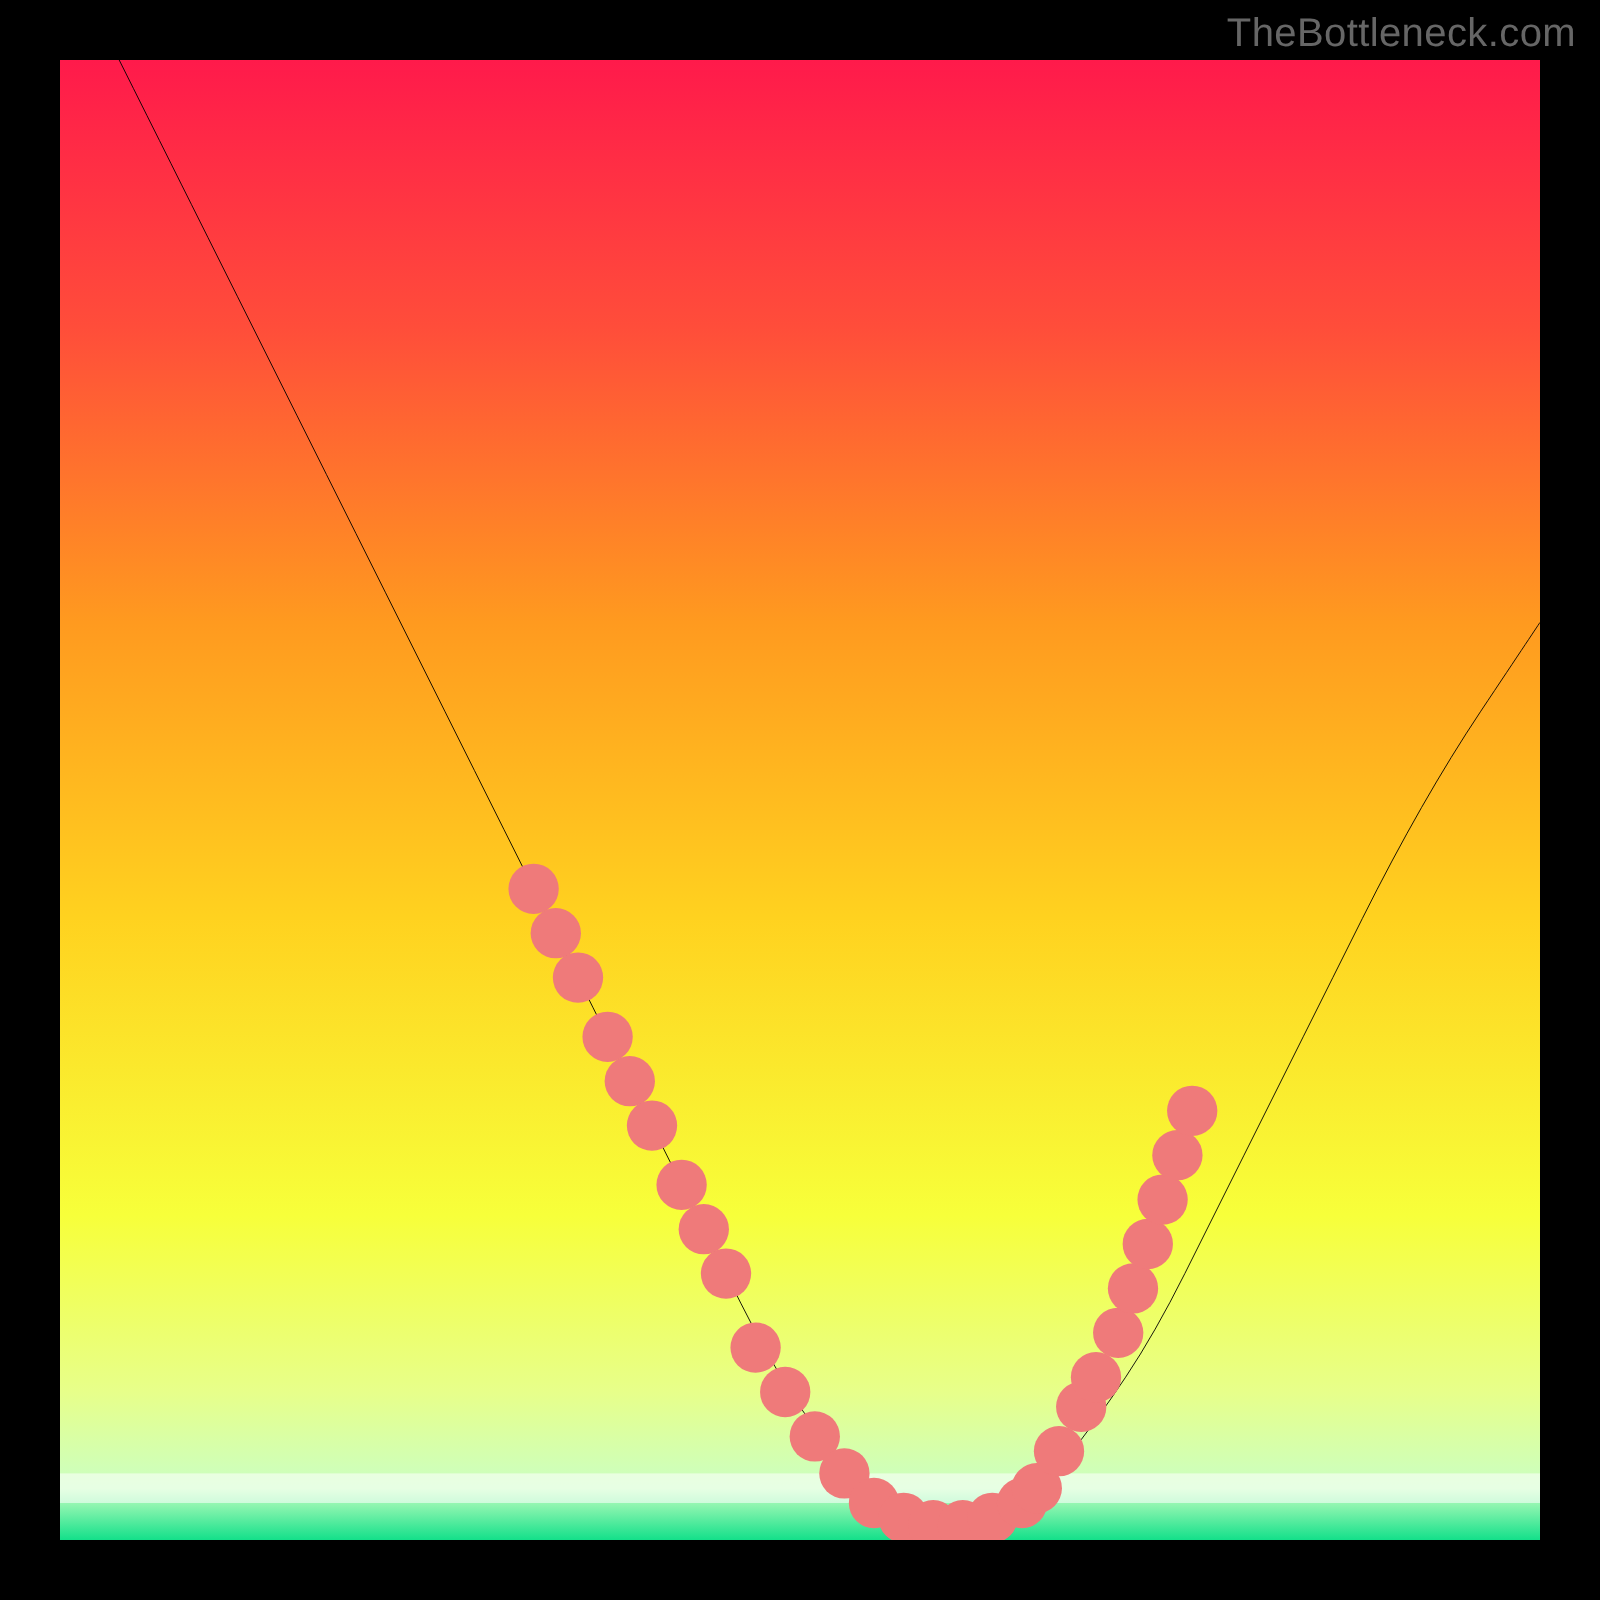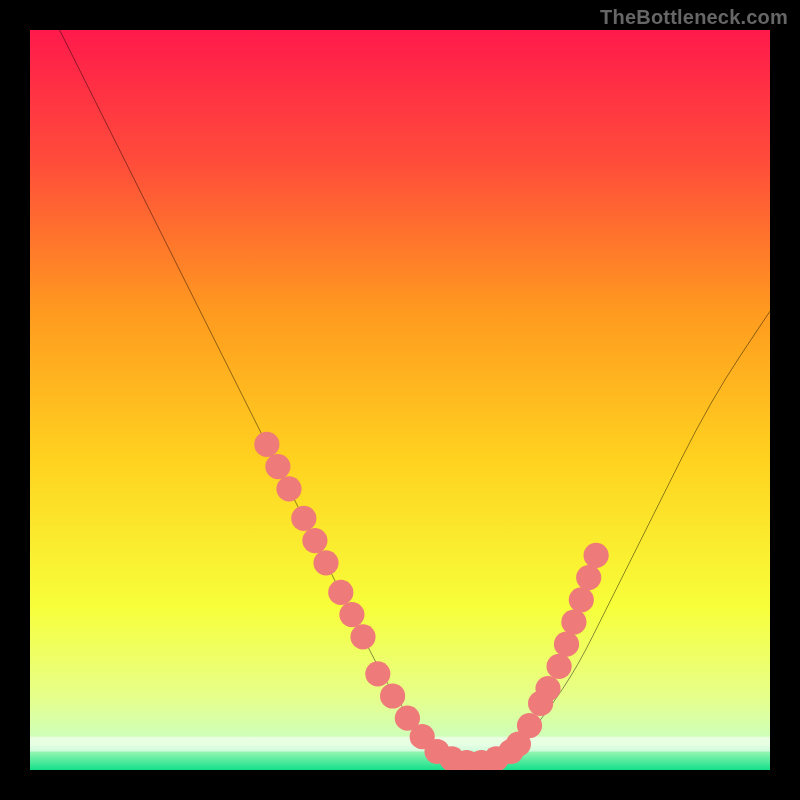--- a/index.html
+++ b/index.html
@@ -16,21 +16,21 @@
     width: 800px;
     height: 800px;
     background: #000;
   }
   .watermark {
     position: absolute;
     top: 6px;
     right: 12px;
     color: #666;
     font-size: 20px;
-    font-weight: 700;
+    font-weight: 400;
     letter-spacing: 0.2px;
     user-select: none;
   }
   .plot-wrap {
     position: absolute;
     left: 30px;
     top: 30px;
     width: 740px;
     height: 740px;
     background: #000;

